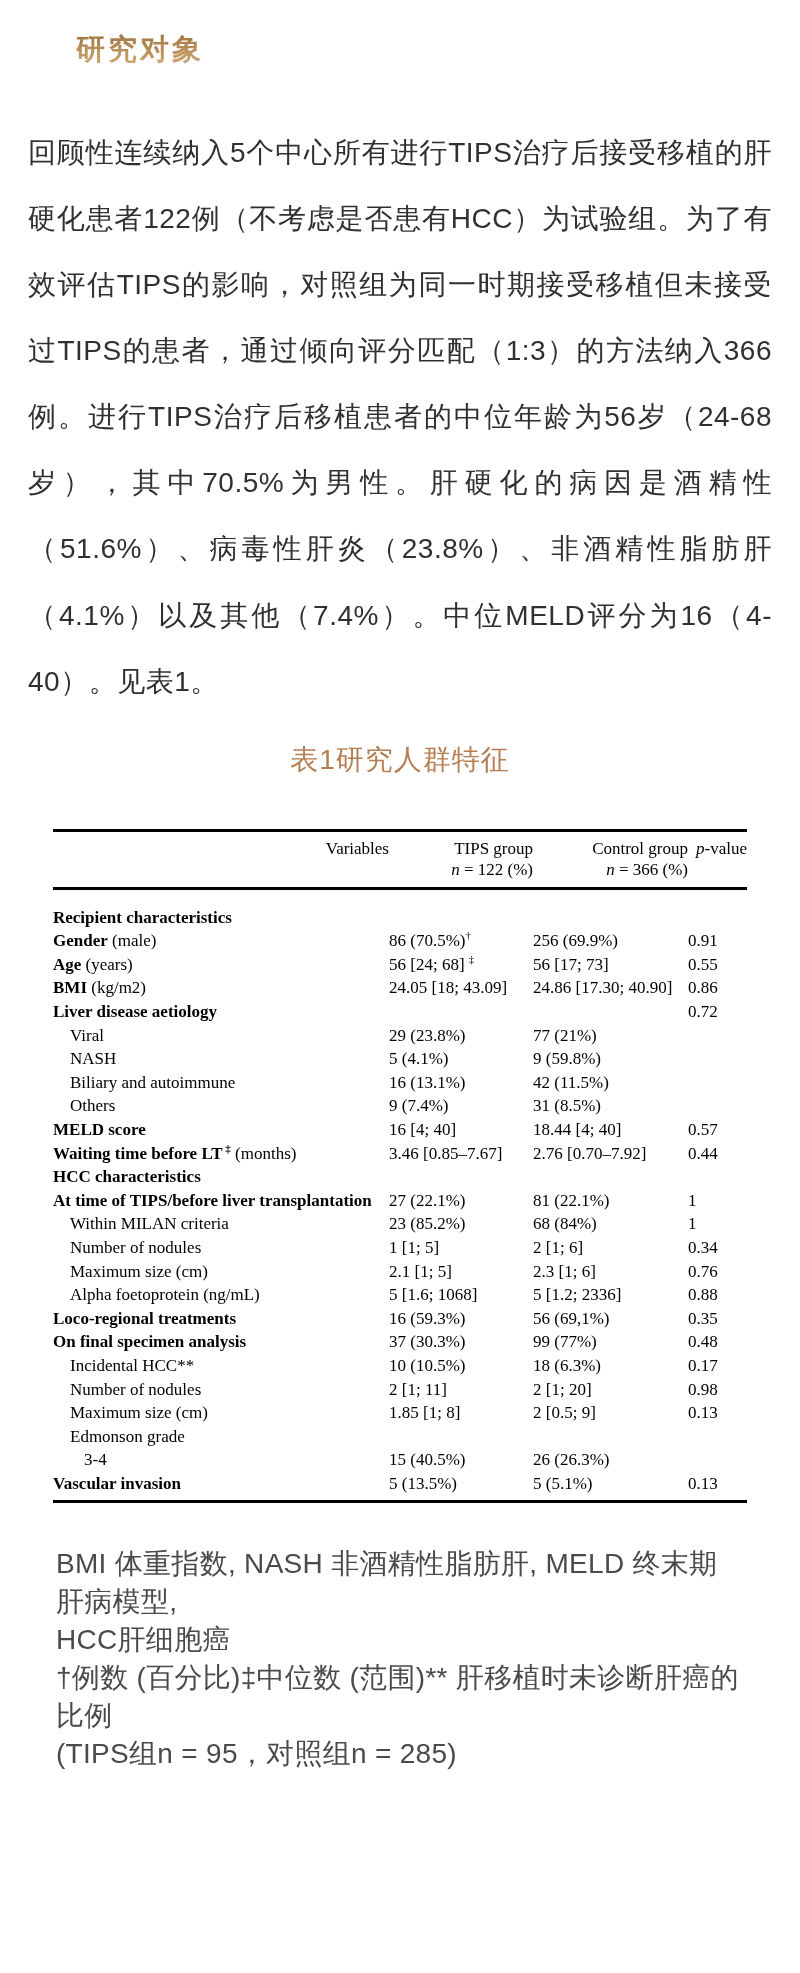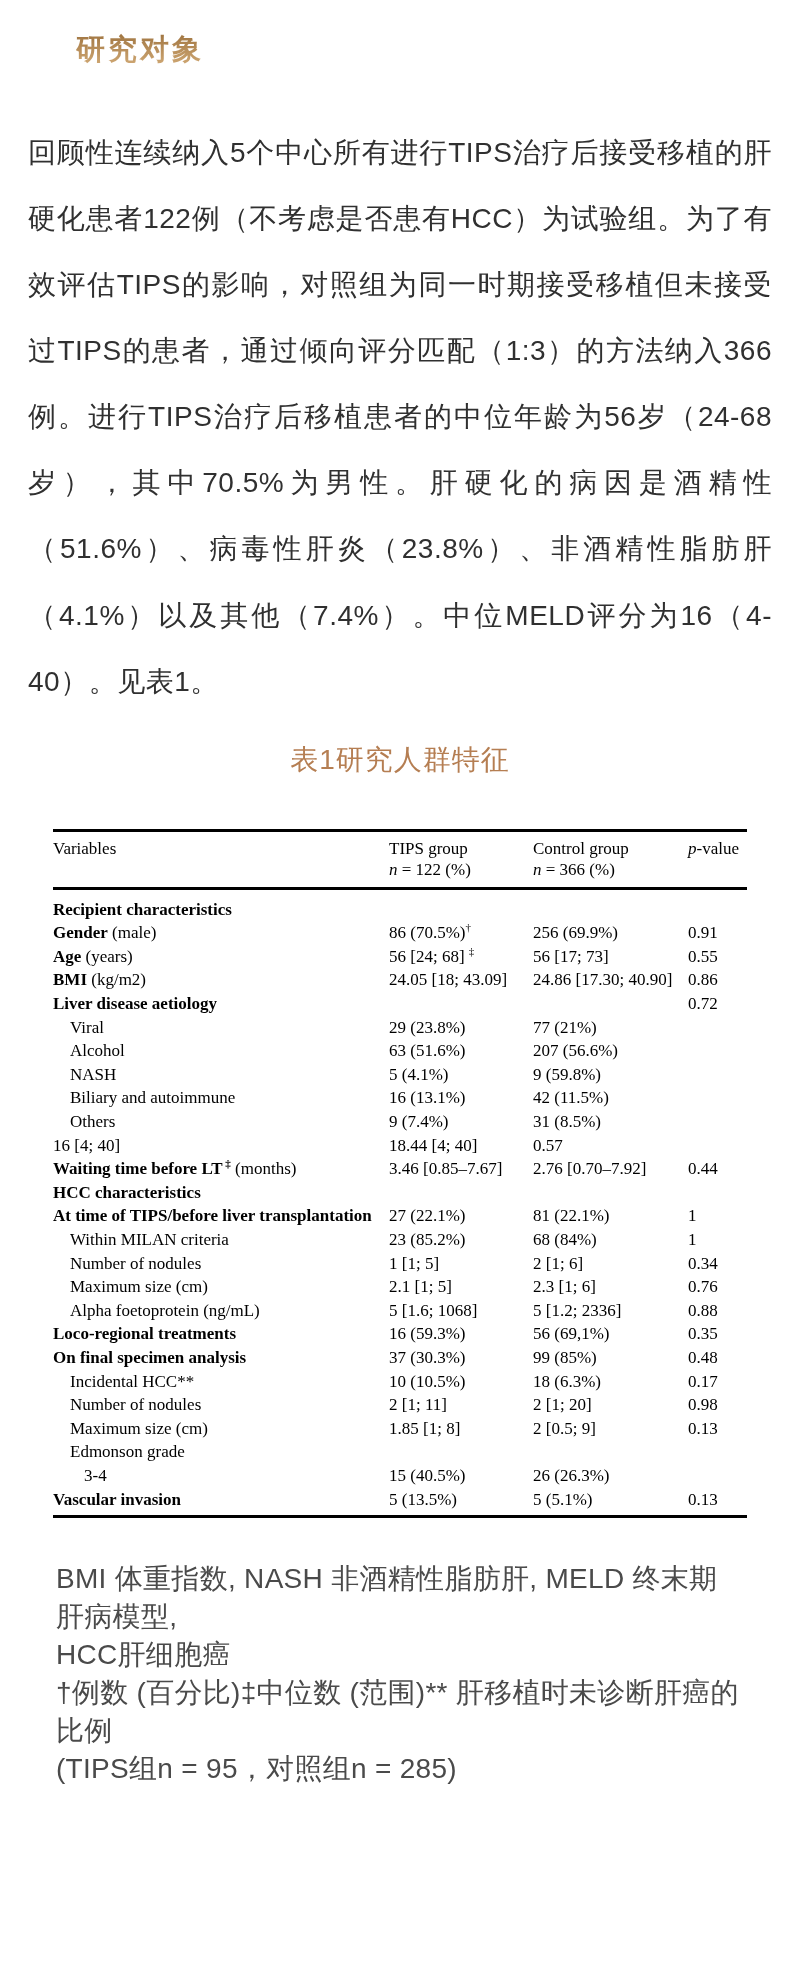--- a/index.html
+++ b/index.html
@@ -59,27 +59,27 @@
     font-size: 17px;
     color: #000;
   }
   .thead {
     display: grid;
     grid-template-columns: 336px 144px 155px 1fr;
     padding: 6px 0 7px;
     border-bottom: 3px solid #000;
     line-height: 21px;
   }
-  .thead .hcell { white-space: nowrap; }
+  .thead .hcell { white-space: nowrap; text-align: right; }
   .trow {
     display: grid;
     grid-template-columns: 336px 144px 155px 1fr;
     line-height: 23.6px;
   }
-  .tbody { padding: 8px 0 4px; }
+  .tbody { padding: 16px 0 4px; }
   .cell { white-space: nowrap; overflow: visible; }
   .b { font-weight: bold; }
   .it { font-style: italic; }
   .ind1 { padding-left: 17px; }
   .ind2 { padding-left: 31px; }
   sup.mark { font-size: 11px; line-height: 0; vertical-align: super; }
 
   
   .footnotes {
     margin: 42px 56px 0;
@@ -144,44 +144,39 @@
           <div class="cell"></div>
           <div class="cell">0.72</div>
         </div>
         <div class="trow">
           <div class="cell ind1"><span>Viral</span></div>
           <div class="cell">29 (23.8%)</div>
           <div class="cell">77 (21%)</div>
           <div class="cell"></div>
         </div>
         <div class="trow">
-          <div class="cell ind1"><span>Alcohol</span></div>
-          <div class="cell">63 (51.6%)</div>
-          <div class="cell">207 (56.6%)</div>
-          <div class="cell"></div>
-        </div>
-        <div class="trow">
           <div class="cell ind1"><span>NASH</span></div>
           <div class="cell">5 (4.1%)</div>
           <div class="cell">9 (59.8%)</div>
           <div class="cell"></div>
         </div>
         <div class="trow">
           <div class="cell ind1"><span>Biliary and autoimmune</span></div>
           <div class="cell">16 (13.1%)</div>
           <div class="cell">42 (11.5%)</div>
           <div class="cell"></div>
         </div>
         <div class="trow">
           <div class="cell ind1"><span>Others</span></div>
           <div class="cell">9 (7.4%)</div>
           <div class="cell">31 (8.5%)</div>
           <div class="cell"></div>
         </div>
         <div class="trow">
+          <div class="cell"><span class="b">MELD score</span></div>
           <div class="cell">16 [4; 40]</div>
           <div class="cell">18.44 [4; 40]</div>
           <div class="cell">0.57</div>
         </div>
         <div class="trow">
           <div class="cell"><span class="b">Waiting time before LT</span><sup class="mark b"> ‡</sup><span> (months)</span></div>
           <div class="cell">3.46 [0.85–7.67]</div>
           <div class="cell">2.76 [0.70–7.92]</div>
           <div class="cell">0.44</div>
         </div>
@@ -223,21 +218,21 @@
         </div>
         <div class="trow">
           <div class="cell"><span class="b">Loco-regional treatments</span></div>
           <div class="cell">16 (59.3%)</div>
           <div class="cell">56 (69,1%)</div>
           <div class="cell">0.35</div>
         </div>
         <div class="trow">
           <div class="cell"><span class="b">On final specimen analysis</span></div>
           <div class="cell">37 (30.3%)</div>
-          <div class="cell">99 (85%)</div>
+          <div class="cell">99 (77%)</div>
           <div class="cell">0.48</div>
         </div>
         <div class="trow">
           <div class="cell ind1"><span>Incidental HCC**</span></div>
           <div class="cell">10 (10.5%)</div>
           <div class="cell">18 (6.3%)</div>
           <div class="cell">0.17</div>
         </div>
         <div class="trow">
           <div class="cell ind1"><span>Number of nodules</span></div>

